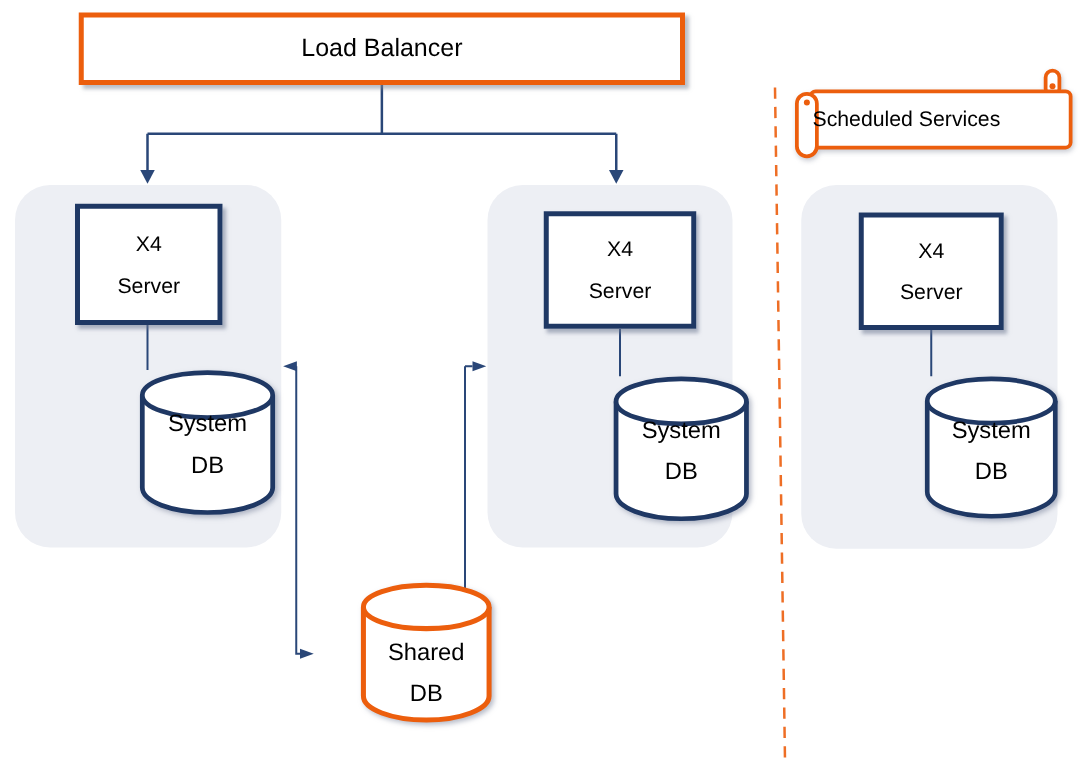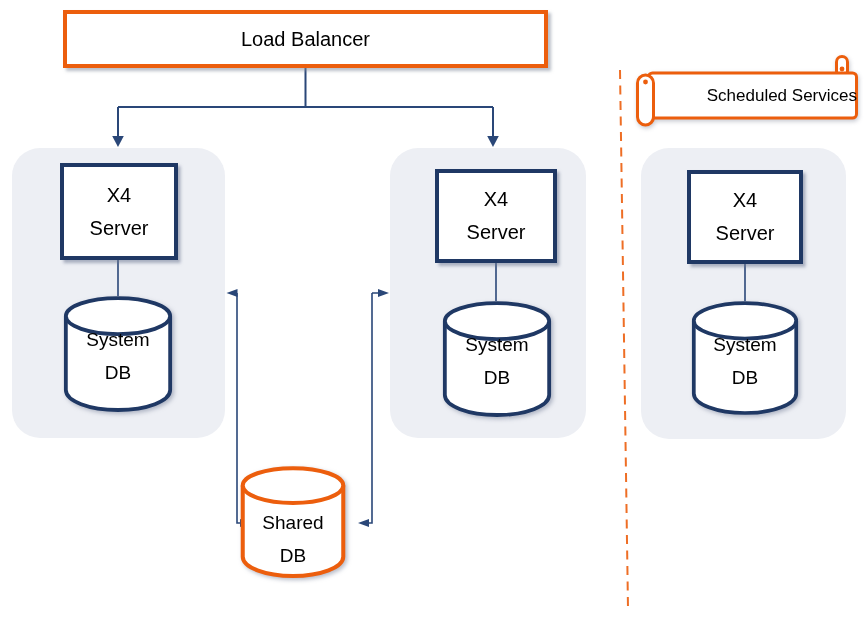--- a/index.html
+++ b/index.html
@@ -15,45 +15,45 @@
 
   .group{position:absolute;background:var(--group_fill);border-radius:28px;}
   #group1{left:12px;top:148px;width:213px;height:290px;}
   #group2{left:390px;top:148px;width:196px;height:290px;}
   #group3{left:641px;top:148px;width:205px;height:291px;}
 
   .node-box{position:absolute;background:#fff;display:flex;flex-direction:column;
     align-items:center;justify-content:center;text-align:center;z-index:2;}
   .lb-box{left:63px;top:10px;width:485px;height:58px;border:4px solid var(--orange);
     font-size:20px;box-shadow:3px 3px 3px rgba(130,138,155,.55);}
-  .server-box{border:4px solid var(--navy);font-size:20px;line-height:33px;
+  .server-box{border:4px solid var(--navy);font-size:17px;line-height:33px;
     box-shadow:2.5px 3px 3px rgba(110,120,145,.55);}
   #server1{left:60px;top:163px;width:118px;height:97px;}
   #server2{left:435px;top:169px;width:122px;height:94px;}
   #server3{left:687px;top:170px;width:116px;height:94px;}
   .server-box span{display:block;}
 
-  .cyl-wrap{position:absolute;z-index:2;}
+  .cyl-wrap{position:absolute;z-index:2;margin-left:48px;}
   .cyl-wrap svg{display:block;filter:drop-shadow(2px 2.5px 2px rgba(110,120,145,.5));}
   #cyl1{left:63px;top:295px;width:110px;height:120px;}
   #cyl2{left:442px;top:300px;width:110px;height:120px;}
   #cyl3{left:691px;top:300px;width:108px;height:118px;}
   #cylShared{left:240px;top:462px;width:106px;height:122px;}
   .cyl-label{position:absolute;left:0;width:100%;text-align:center;
     font-size:19px;line-height:33px;}
   .cyl-label span{display:block;}
   .sys-label{top:28px;}
   .shared-label{top:44px;}
 
   .connector-layer{position:absolute;left:0;top:0;z-index:1;}
 
   .scroll-wrap{position:absolute;left:632px;top:52px;width:230px;height:80px;z-index:2;}
   .scroll-wrap svg{display:block;filter:drop-shadow(1.5px 2px 2px rgba(130,138,155,.45));}
   .scroll-label{position:absolute;left:18px;top:21px;width:207px;height:45px;
-    display:flex;align-items:center;justify-content:flex-end;font-size:17px;}
+    display:flex;align-items:center;justify-content:flex-start;font-size:17px;}
 </style>
 </head>
 <body>
 
 <div class="canvas">
 
   <div class="group" id="group1"></div>
   <div class="group" id="group2"></div>
   <div class="group" id="group3"></div>
 

